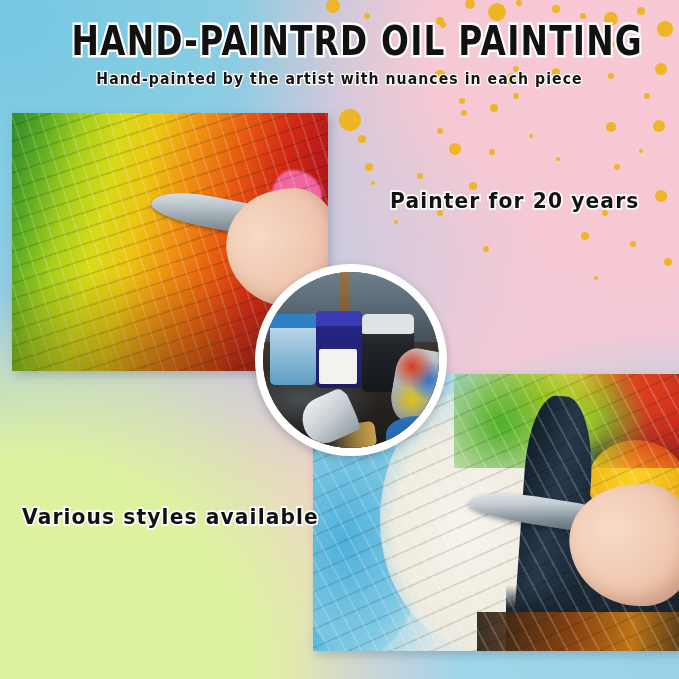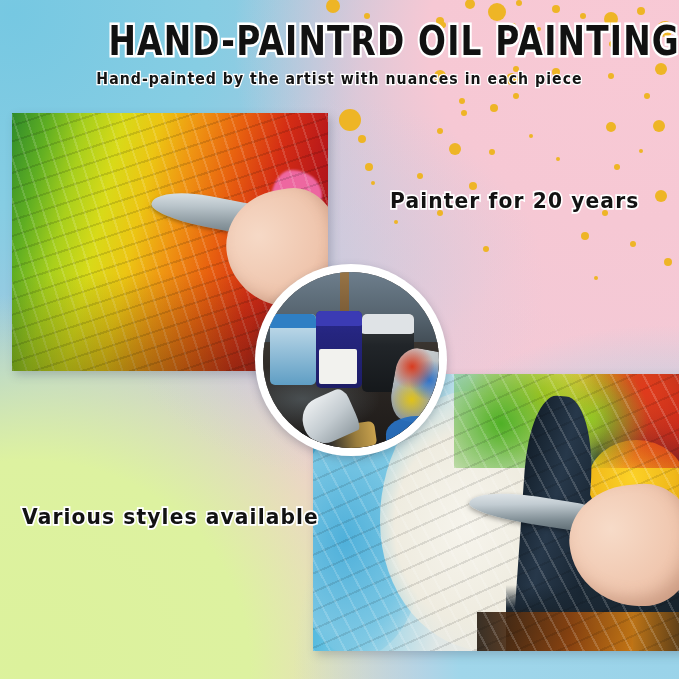--- a/index.html
+++ b/index.html
@@ -31,21 +31,21 @@
   .bg-blue2{
     background:radial-gradient(ellipse 72% 66% at 98% 98%, #9ad3e9 0%, #a0d6ea 42%, rgba(160,214,234,0) 76%);
   }
   .bg-lilac{
     background:radial-gradient(ellipse 46% 40% at 48% 42%, rgba(200,205,225,.55) 0%, rgba(205,205,224,0) 70%);
   }
   
   .splat{position:absolute;border-radius:50%;background:#eeb526;}
   
   .headline-wrap{
-    position:absolute;top:18px;left:0;width:585px;text-align:center;margin-left:37px;
+    position:absolute;top:18px;left:0;width:585px;text-align:center;
   }
   .headline{
     display:inline-block;
     font-family:"DejaVu Sans", sans-serif;
     font-weight:bold;
     font-size:41px;
     line-height:46px;
     letter-spacing:1.5px;
     color:#111111;
     transform:scaleX(.80);

